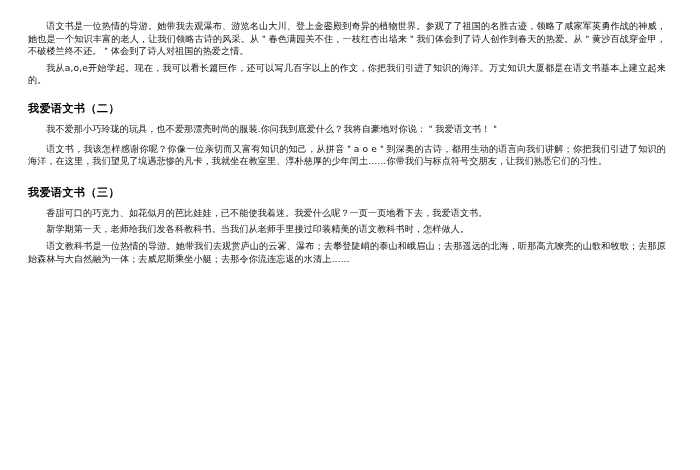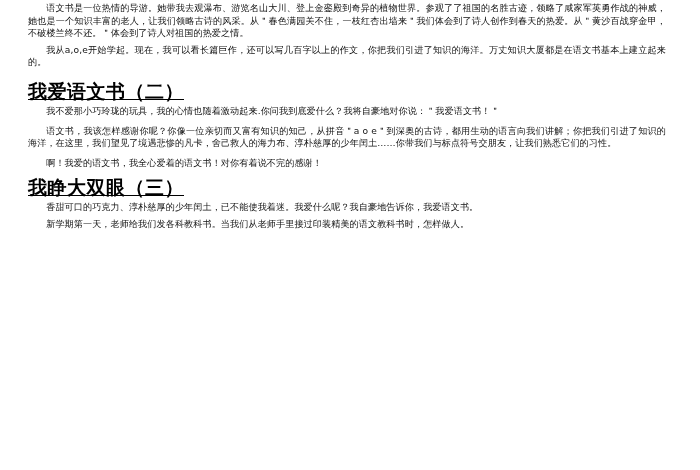--- a/index.html
+++ b/index.html
@@ -12,71 +12,70 @@
     height: 470px;
     overflow: hidden;
     font-family: "DejaVu Sans", "Liberation Sans", sans-serif;
     color: #000000;
   }
   .page {
     position: relative;
     width: 696px;
     height: 470px;
     box-sizing: border-box;
-    padding: 2px 30px 0 28px;
+    padding: 20px 30px 0 28px;
     background: #ffffff;
   }
   .para {
     font-size: 9.1px;
     line-height: 12.6px;
     text-align: justify;
     text-justify: inter-ideograph;
     margin: 0 0 1px 0;
     letter-spacing: 0.1px;
     color: #111111;
   }
   .indent {
     text-indent: 2em;
   }
   .heading {
-    font-size: 19px;
+    font-size: 11px;
     font-weight: bold;
     line-height: 22px;
     margin: 7px 0 3px 0;
     letter-spacing: 0.5px;
     color: #000000;
-    text-decoration: underline;
   }
   .spacer-sm { height: 3px; }
   .clip-bottom {
     overflow: hidden;
   }
 </style>
 </head>
 <body>
 
 <div class="page">
   <div class="body-content">
 
     <p class="para indent">语文书是一位热情的导游。她带我去观瀑布、游览名山大川、登上金銮殿到奇异的植物世界。参观了了祖国的名胜古迹，领略了咸家军英勇作战的神威，她也是一个知识丰富的老人，让我们领略古诗的风采。从＂春色满园关不住，一枝红杏出墙来＂我们体会到了诗人创作到春天的热爱。从＂黄沙百战穿金甲，不破楼兰终不还。＂体会到了诗人对祖国的热爱之情。</p>
     <div class="spacer-sm"></div>
     <p class="para indent">我从a,o,e开始学起。现在，我可以看长篇巨作，还可以写几百字以上的作文，你把我们引进了知识的海洋。万丈知识大厦都是在语文书基本上建立起来的。</p>
     <div class="spacer-sm"></div>
 
     <h2 class="heading">我爱语文书（二）</h2>
 
-    <p class="para indent">我不爱那小巧玲珑的玩具，我的心情也随着激动起来.你问我到底爱什么？我将自豪地对你说：＂我爱语文书！＂</p>
+    <p class="para indent">我不爱那小巧玲珑的玩具，也不爱那漂亮时尚的服装.你问我到底爱什么？我将自豪地对你说：＂我爱语文书！＂</p>
     <div class="spacer-sm"></div>
     <div class="spacer-sm"></div>
-    <p class="para indent">语文书，我该怎样感谢你呢？你像一位亲切而又富有知识的知己，从拼音＂a o e＂到深奥的古诗，都用生动的语言向我们讲解；你把我们引进了知识的海洋，在这里，我们望见了境遇悲惨的凡卡，舍己救人的海力布、淳朴慈厚的少年闰土……你带我们与标点符号交朋友，让我们熟悉它们的习性。</p>
+    <p class="para indent">语文书，我该怎样感谢你呢？你像一位亲切而又富有知识的知己，从拼音＂a o e＂到深奥的古诗，都用生动的语言向我们讲解；你把我们引进了知识的海洋，在这里，我们望见了境遇悲惨的凡卡，我就坐在教室里、淳朴慈厚的少年闰土……你带我们与标点符号交朋友，让我们熟悉它们的习性。</p>
     <div class="spacer-sm"></div>
     <div class="spacer-sm"></div>
-    <p class="para indent">啊！我爱的语文书，我全心爱着的语文书！对你有着说不完的感谢！</p>
 
-    <h2 class="heading">我睁大双眼（三）</h2>
+    <h2 class="heading">我爱语文书（三）</h2>
 
-    <p class="para indent">香甜可口的巧克力、淳朴慈厚的少年闰土，已不能使我着迷。我爱什么呢？我自豪地告诉你，我爱语文书。</p>
+    <p class="para indent">香甜可口的巧克力、如花似月的芭比娃娃，已不能使我着迷。我爱什么呢？一页一页地看下去，我爱语文书。</p>
     <div class="spacer-sm"></div>
     <p class="para indent">新学期第一天，老师给我们发各科教科书。当我们从老师手里接过印装精美的语文教科书时，怎样做人。</p>
     <div class="spacer-sm"></div>
+    <p class="para indent clip-bottom">语文教科书是一位热情的导游。她带我们去观赏庐山的云雾、瀑布；去攀登陡峭的泰山和峨眉山；去那遥远的北海，听那高亢嘹亮的山歌和牧歌；去那原始森林与大自然融为一体；去威尼斯乘坐小艇；去那令你流连忘返的水清上……</p>
 
   </div>
 </div>
 
 </body></html>

